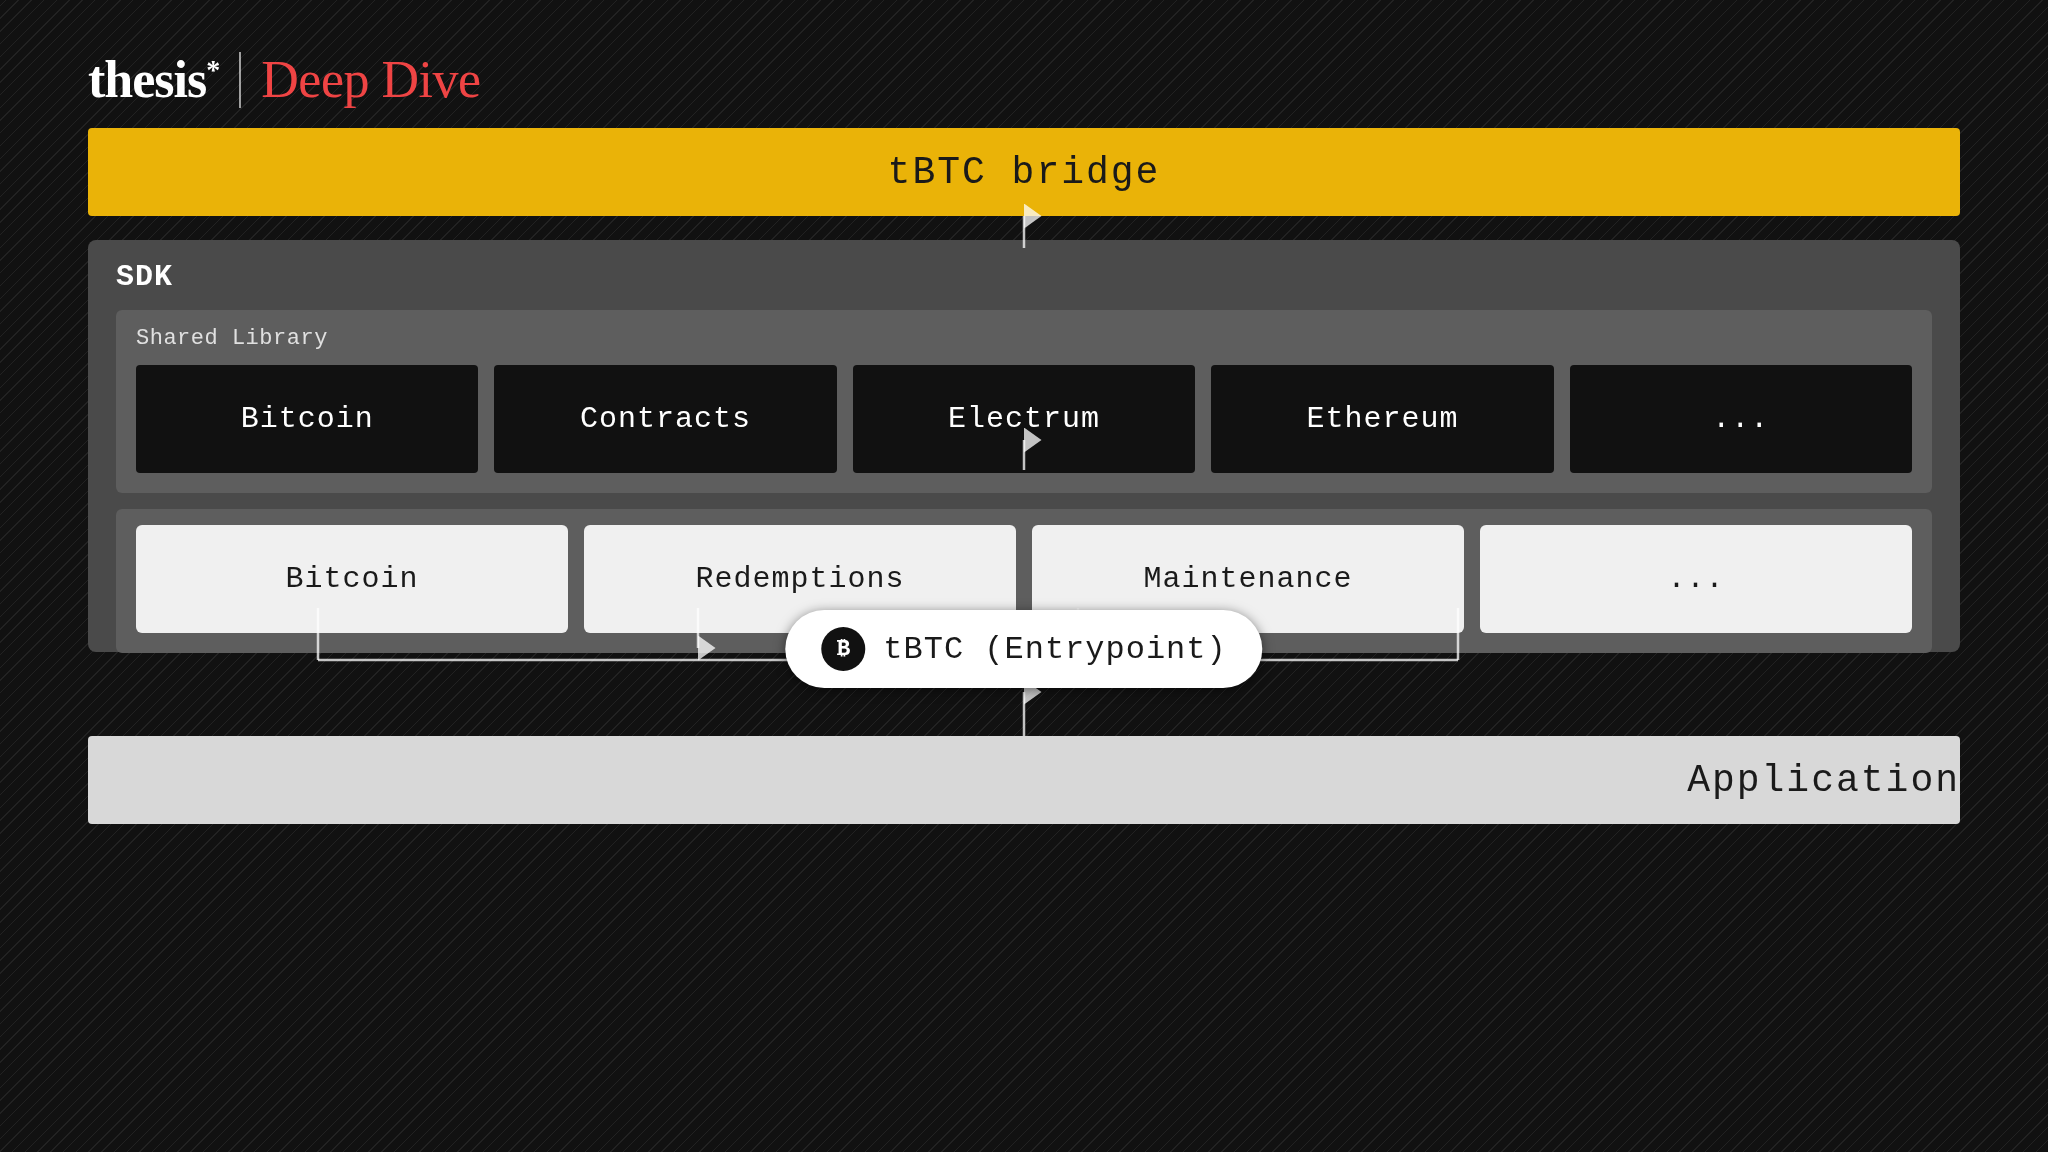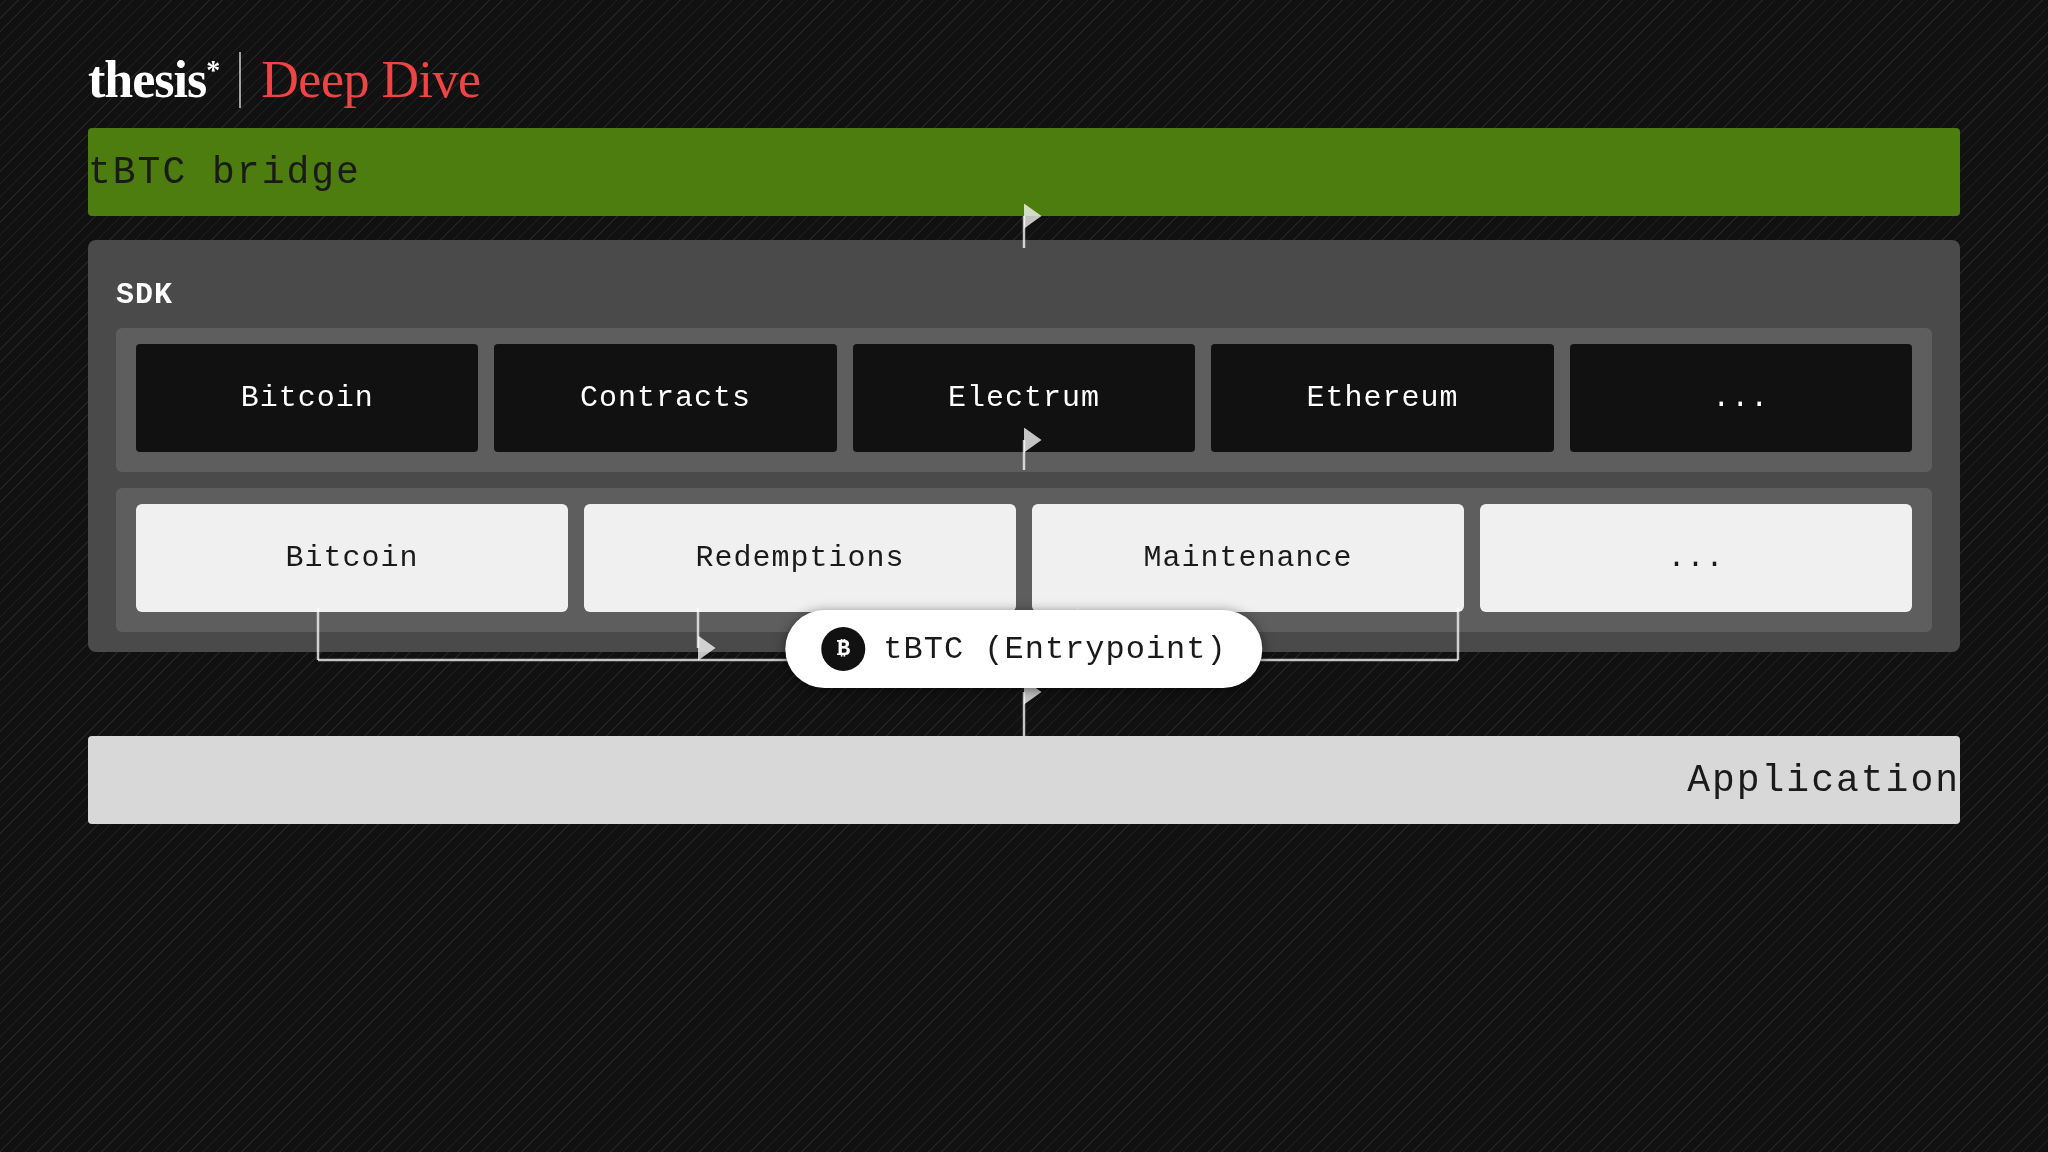--- a/index.html
+++ b/index.html
@@ -65,44 +65,44 @@
       letter-spacing: -0.5px;
     }
 
     
     .tbtc-bridge-box {
       position: absolute;
       top: 128px;
       left: 88px;
       right: 88px;
       height: 88px;
-      background: #4d7c0f;
+      background: #eab308;
       border-radius: 4px;
       display: flex;
       align-items: center;
-      justify-content: flex-start;
+      justify-content: center;
     }
 
     .tbtc-bridge-box span {
       font-size: 38px;
       font-family: 'Courier New', Courier, monospace;
       letter-spacing: 2px;
       color: #1a1a1a;
     }
 
     
     .sdk-container {
       position: absolute;
       top: 240px;
       left: 88px;
       right: 88px;
       height: 412px;
       background: #4a4a4a;
       border-radius: 8px;
-      padding: 38px 28px 28px;
+      padding: 20px 28px 28px;
     }
 
     .sdk-label {
       color: white;
       font-size: 30px;
       font-family: 'Courier New', Courier, monospace;
       font-weight: 700;
       margin-bottom: 16px;
       letter-spacing: 1px;
     }
@@ -274,20 +274,21 @@
 </div>
 
 <div class="tbtc-bridge-box">
   <span>tBTC bridge</span>
 </div>
 
 <div class="sdk-container">
   <div class="sdk-label">SDK</div>
 
   <div class="shared-library-box">
+    <div class="shared-library-label">Shared Library</div>
     <div class="library-cards">
       <div class="lib-card">
         <span>Bitcoin</span>
       </div>
       <div class="lib-card">
         <span>Contracts</span>
       </div>
       <div class="lib-card">
         <span>Electrum</span>
       </div>

